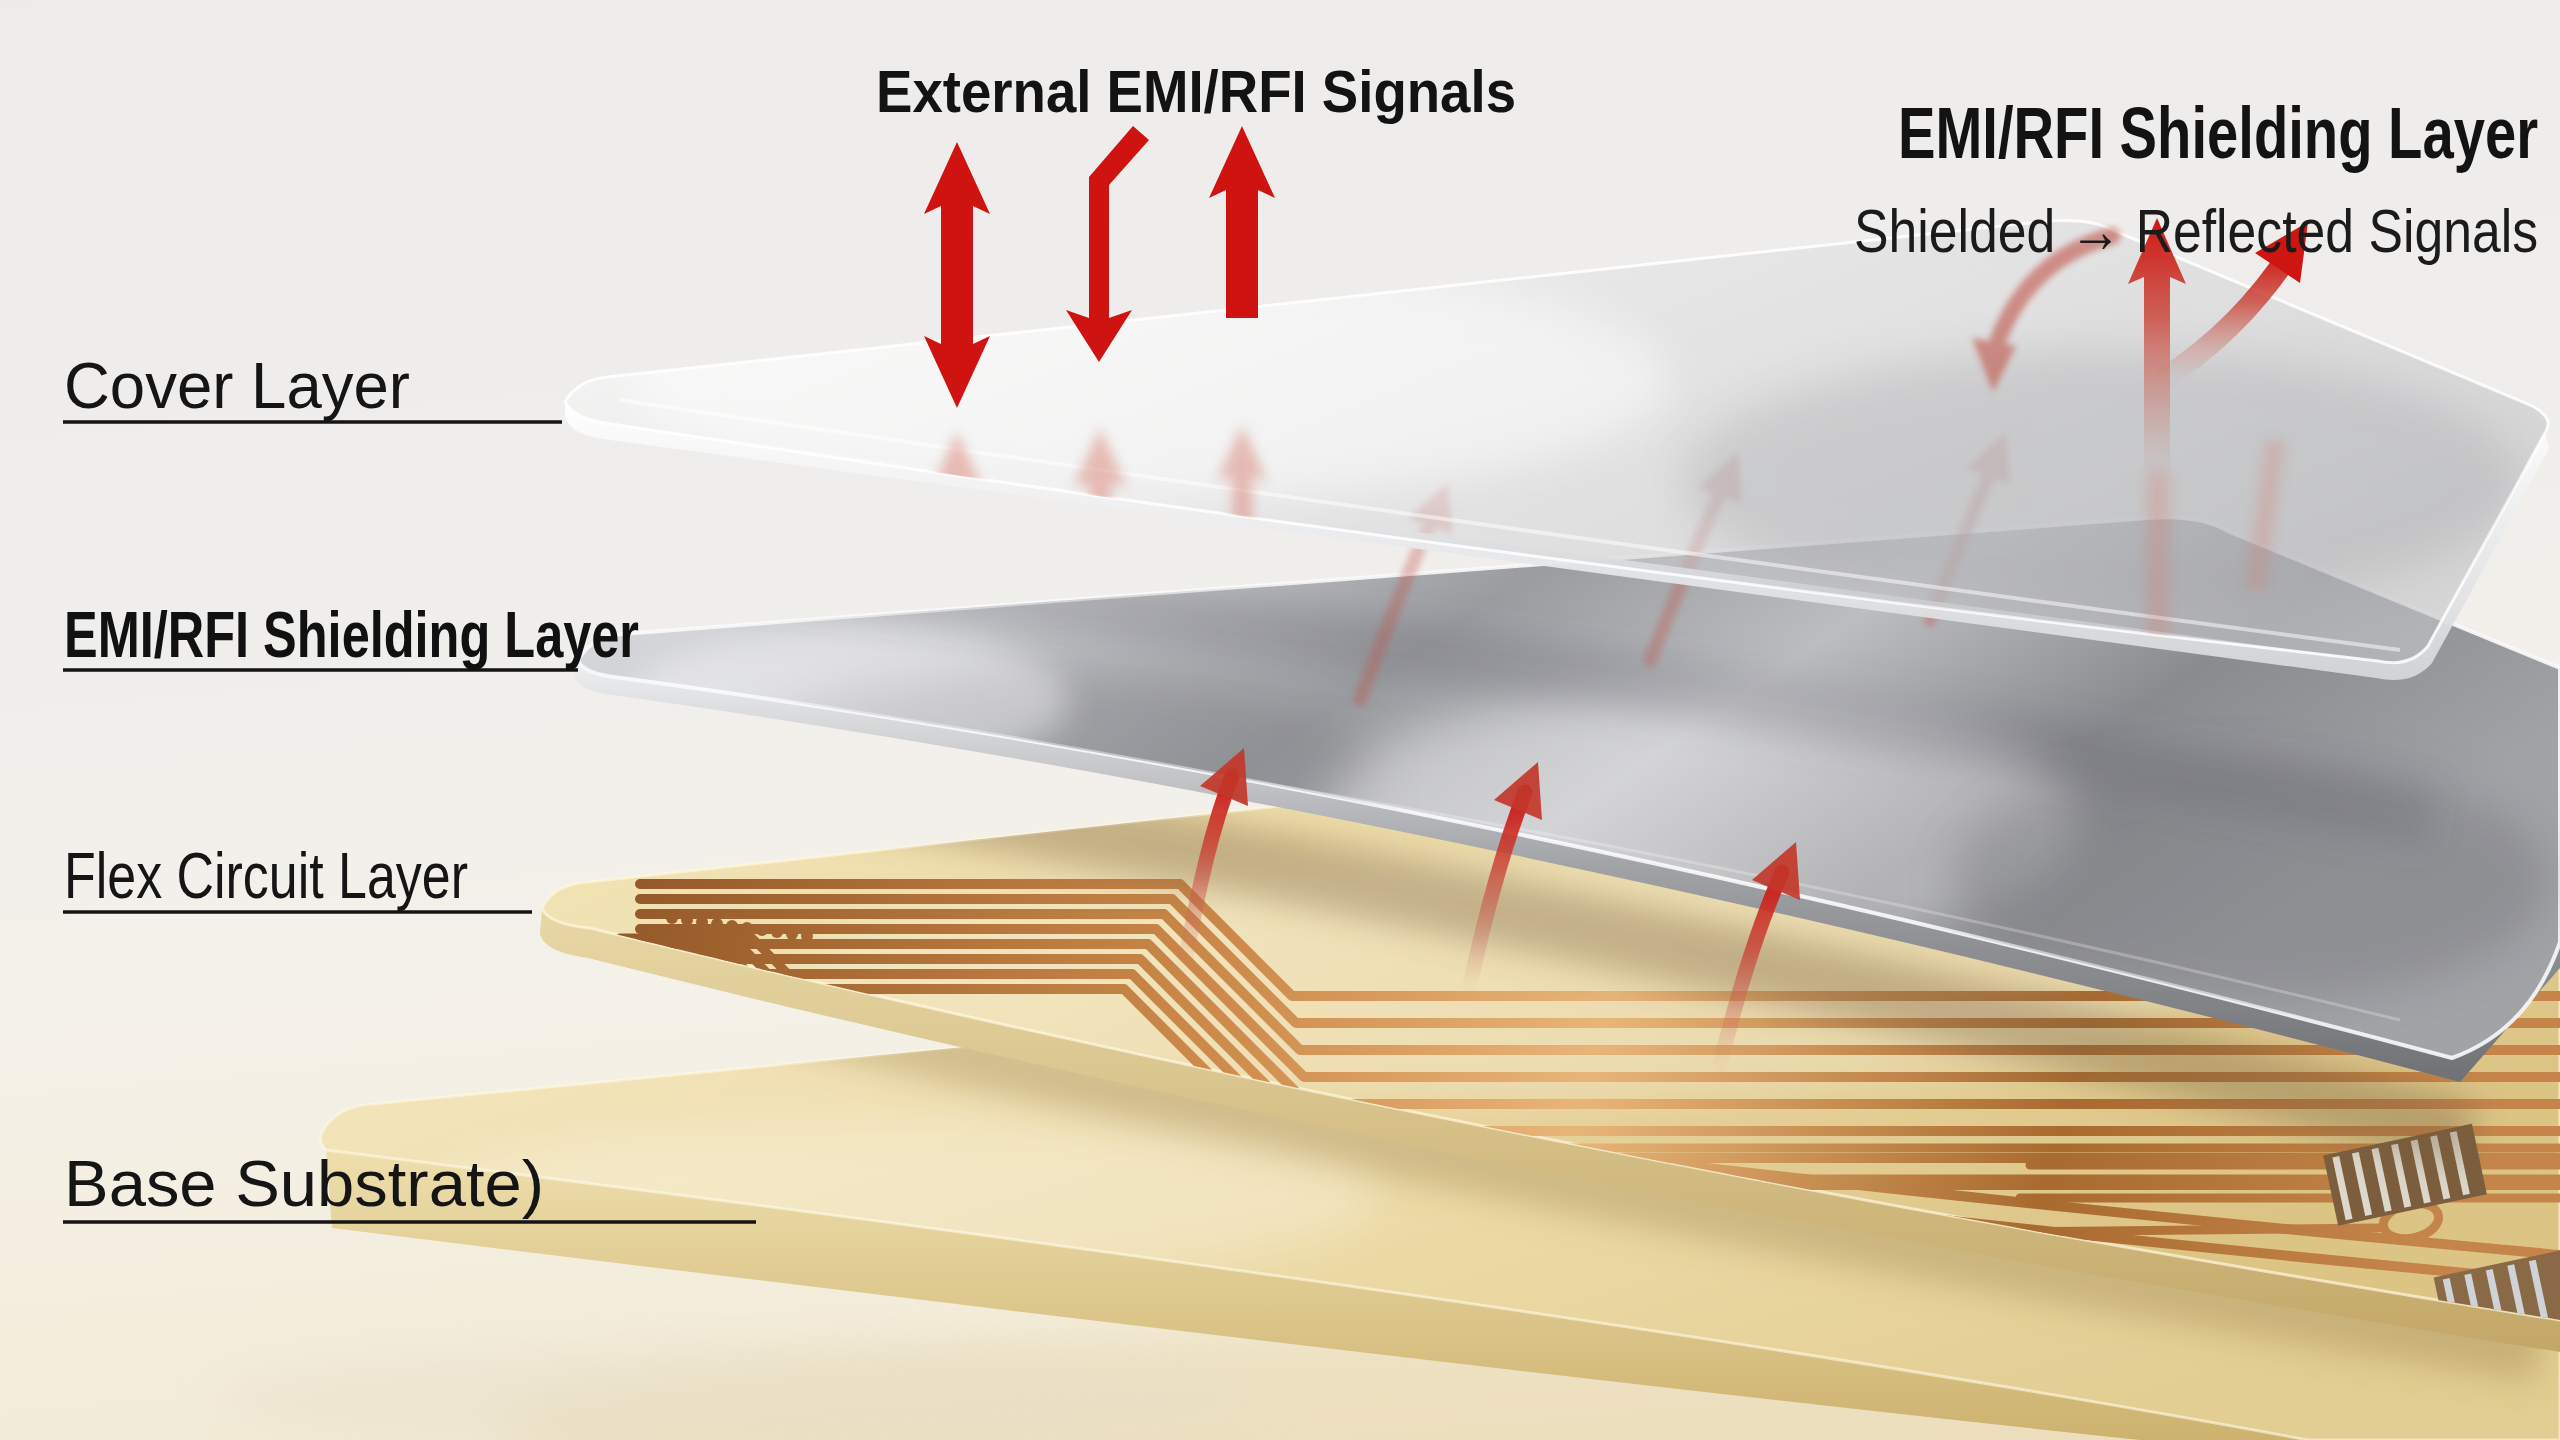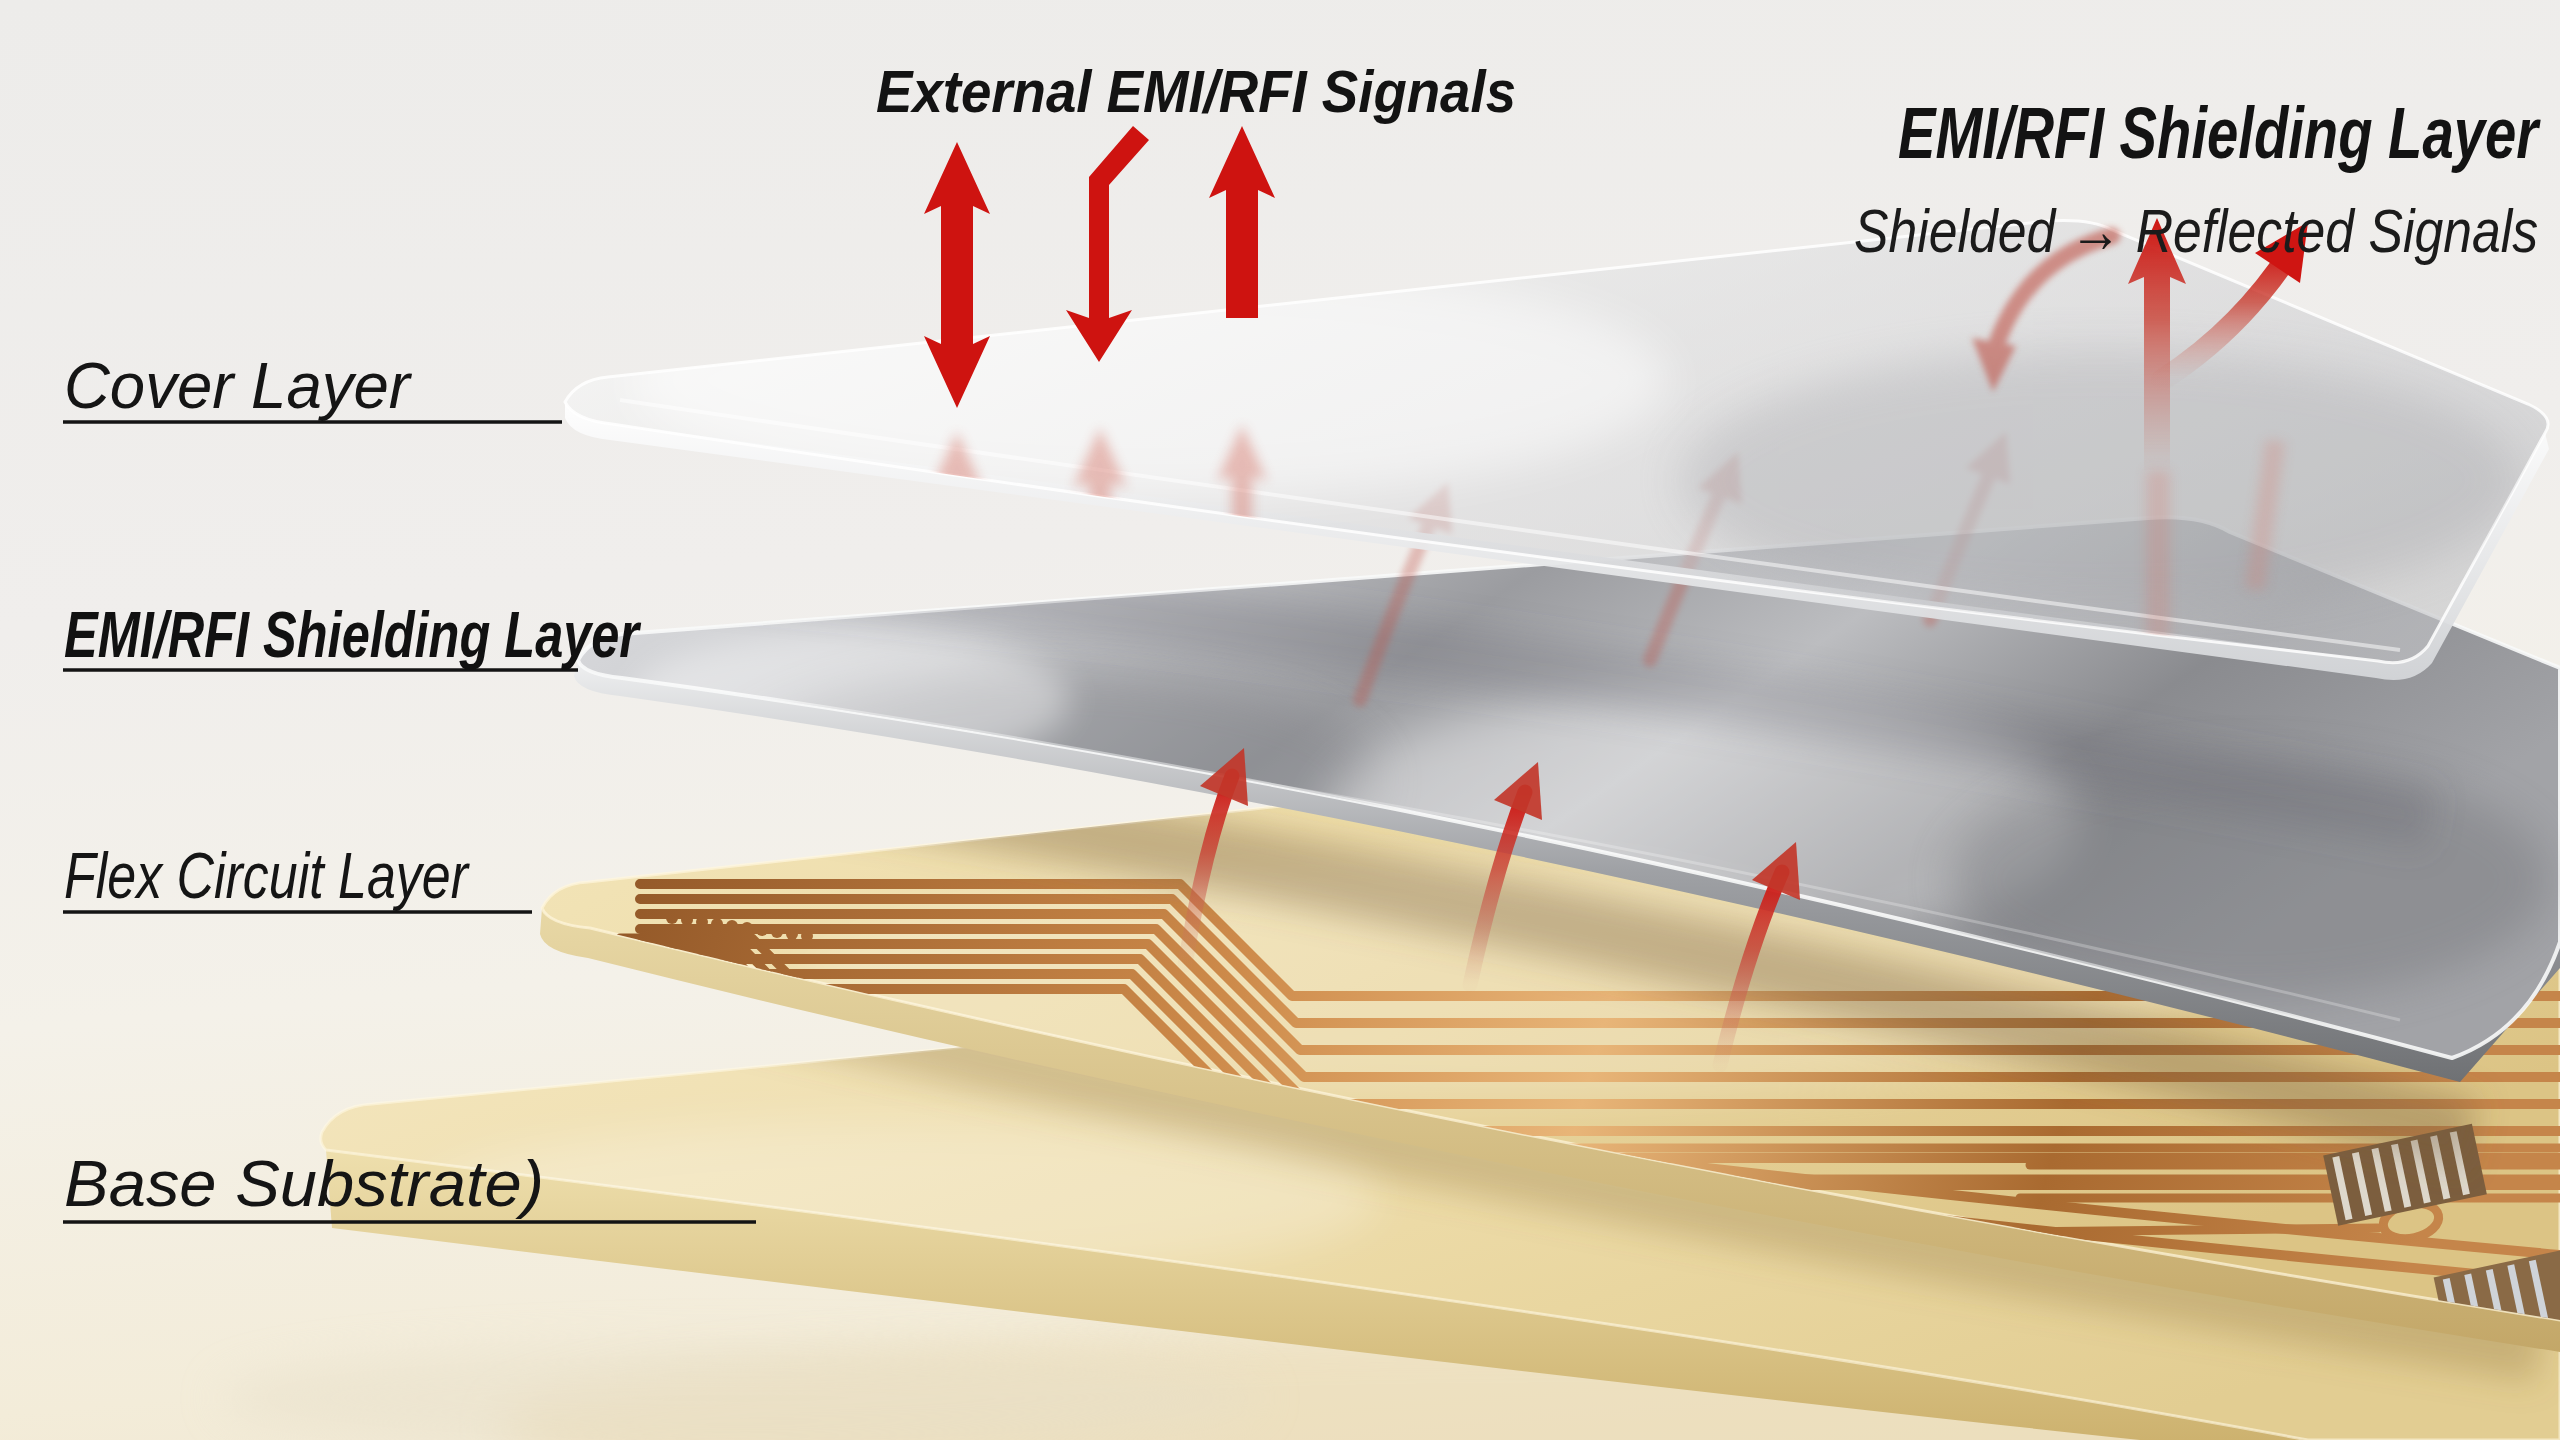--- a/index.html
+++ b/index.html
@@ -1,21 +1,21 @@
 <!DOCTYPE html>
 <html><head>
 <meta charset="utf-8">
 <style>
   html,body{margin:0;padding:0;}
   body{
     width:2560px;height:1440px;overflow:hidden;
     font-family:"Liberation Sans",sans-serif;
     background:linear-gradient(175deg,#edecea 0%,#f0eeec 38%,#f4f1e9 62%,#f3ecd9 85%,#efe5cc 100%);
   }
-  .stage{position:relative;width:2560px;height:1028px;font-style:italic;}
+  .stage{position:relative;width:2560px;height:1028px;}
   .art{position:absolute;left:0;top:0;}
   .t-title{font-weight:700;font-size:60px;fill:#131313;}
   .t-rtitle{font-weight:700;font-size:72px;fill:#131313;}
   .t-rsub{font-weight:400;font-size:62px;fill:#1b1b1b;}
   .t-label{font-weight:400;font-size:64px;fill:#151515;}
   .t-label-semi{font-weight:600;font-size:64px;fill:#111111;}
   .leader{stroke:#141414;stroke-width:3.5;}
 </style>
 </head>
 <body>

